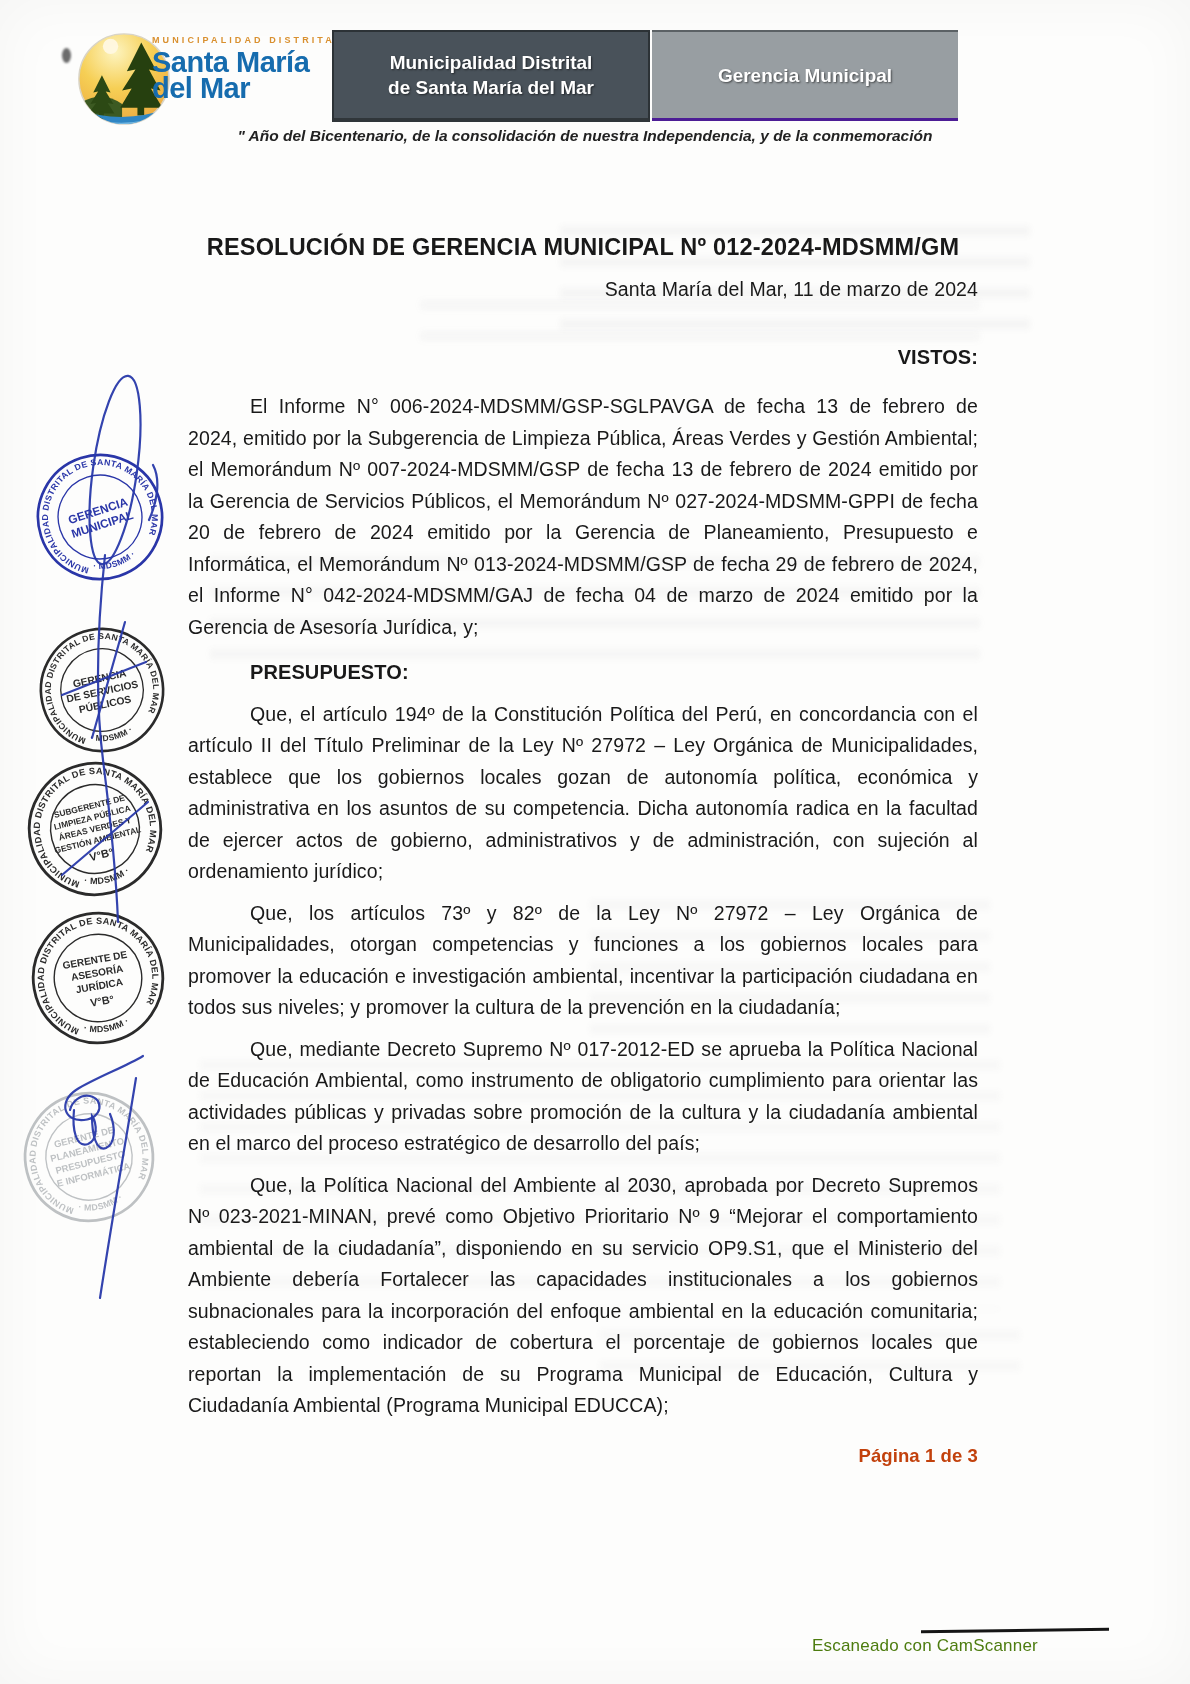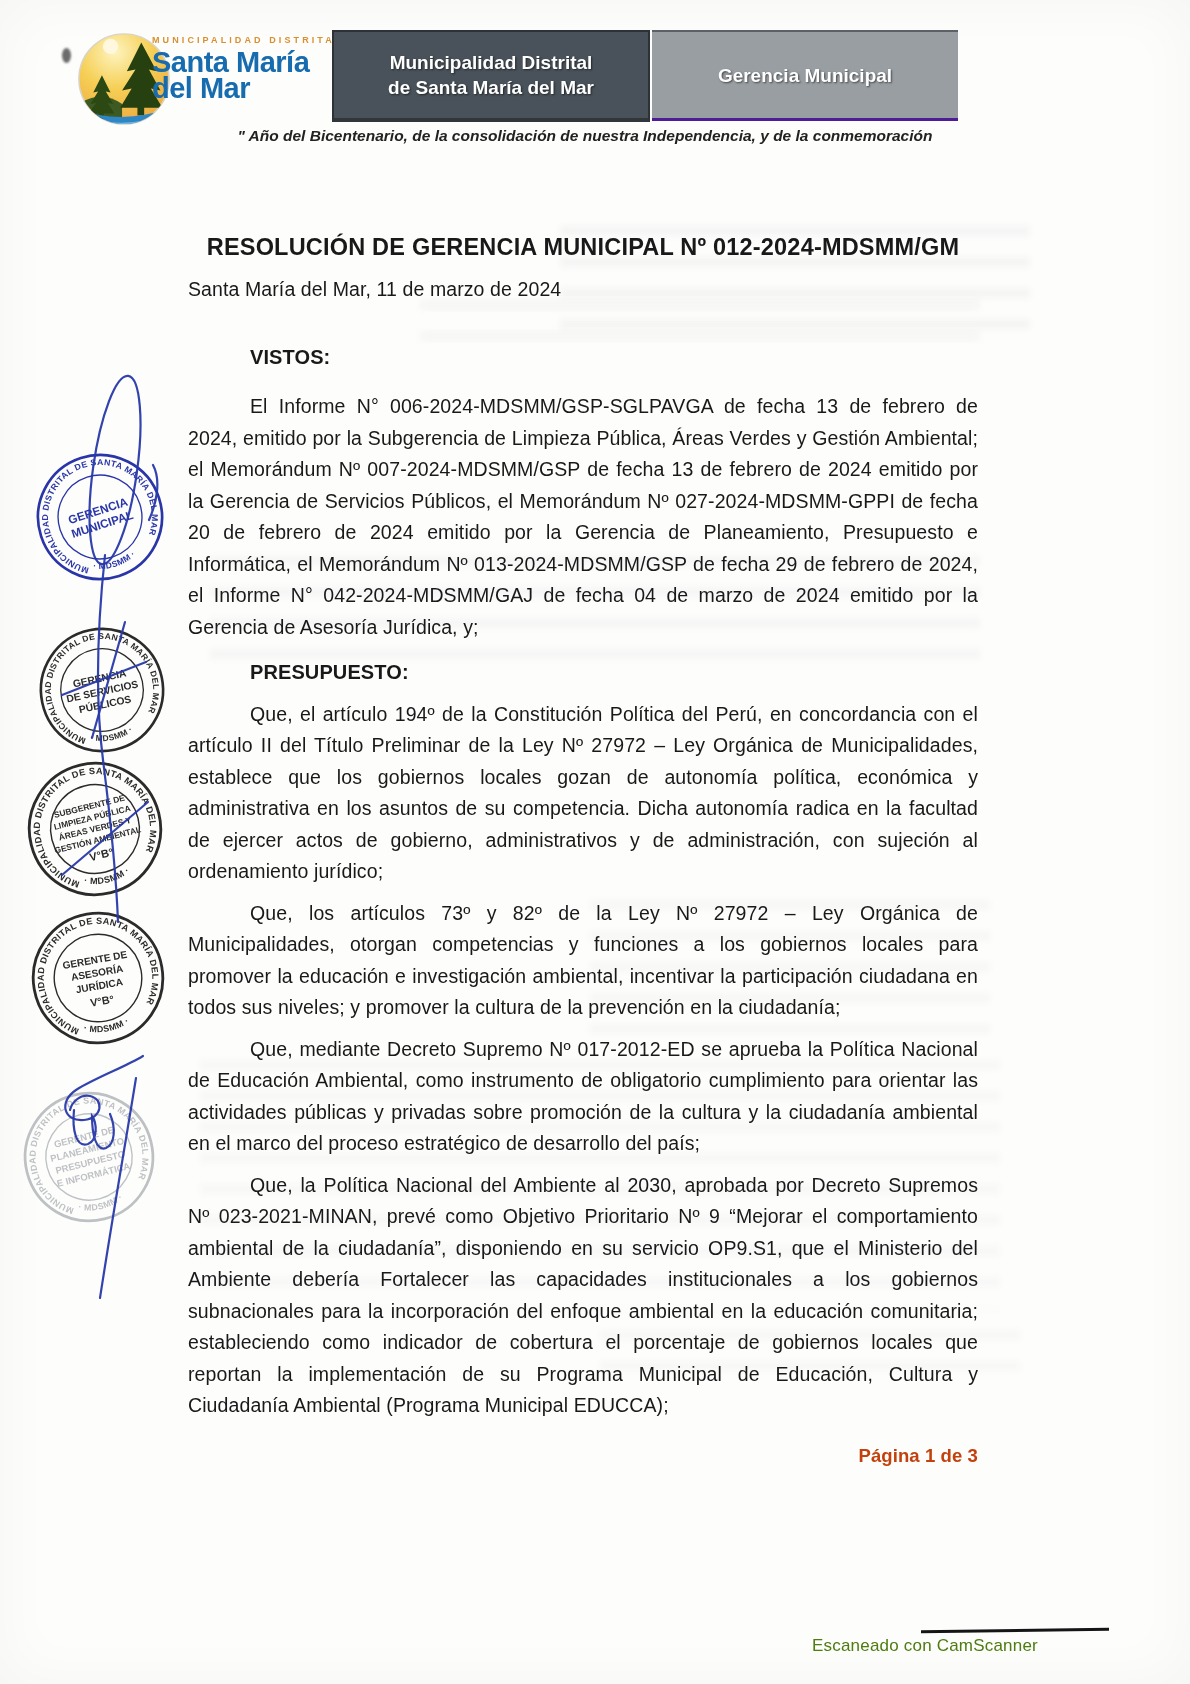--- a/index.html
+++ b/index.html
@@ -27,23 +27,23 @@
     font-style:italic;font-weight:bold;font-size:15.5px;line-height:21px;color:#222;
   }
   
   .content{
     position:absolute;left:188px;top:220px;width:790px;z-index:3;
     font-size:19.5px;line-height:31.5px;text-align:justify;color:#191919;
     letter-spacing:0.1px;
     margin-top:12px;
   }
   .doc-title{margin:0;font-size:23.5px;font-weight:bold;text-align:center;letter-spacing:0.2px;line-height:30px;}
-  .place-date{margin-top:12px;text-align:left;}
+  .place-date{margin-top:12px;text-align:right;}
   .section-heading{font-weight:bold;font-size:20px;padding-left:62px;text-align:left;}
-  .mt-lg{margin-top:36px;}
+  .mt-lg{margin-top:36px;text-align:right;}
   .content p{margin:10px 0 0 0;text-indent:62px;}
   .page-num{margin-top:18px;text-align:right;font-size:18.5px;font-weight:bold;color:#c2410c;}
   
   .stamp{position:absolute;z-index:2;}
   .stamp circle{fill:none;stroke:currentColor;}
   .s-outer{stroke-width:3.2;}
   .s-inner{stroke-width:1.6;}
   .s-ring{font-size:10.2px;font-weight:bold;fill:currentColor;letter-spacing:0.4px;}
   .s-line{font-weight:bold;fill:currentColor;text-anchor:middle;}
   .stamp-blue{color:#2a36a8;}

